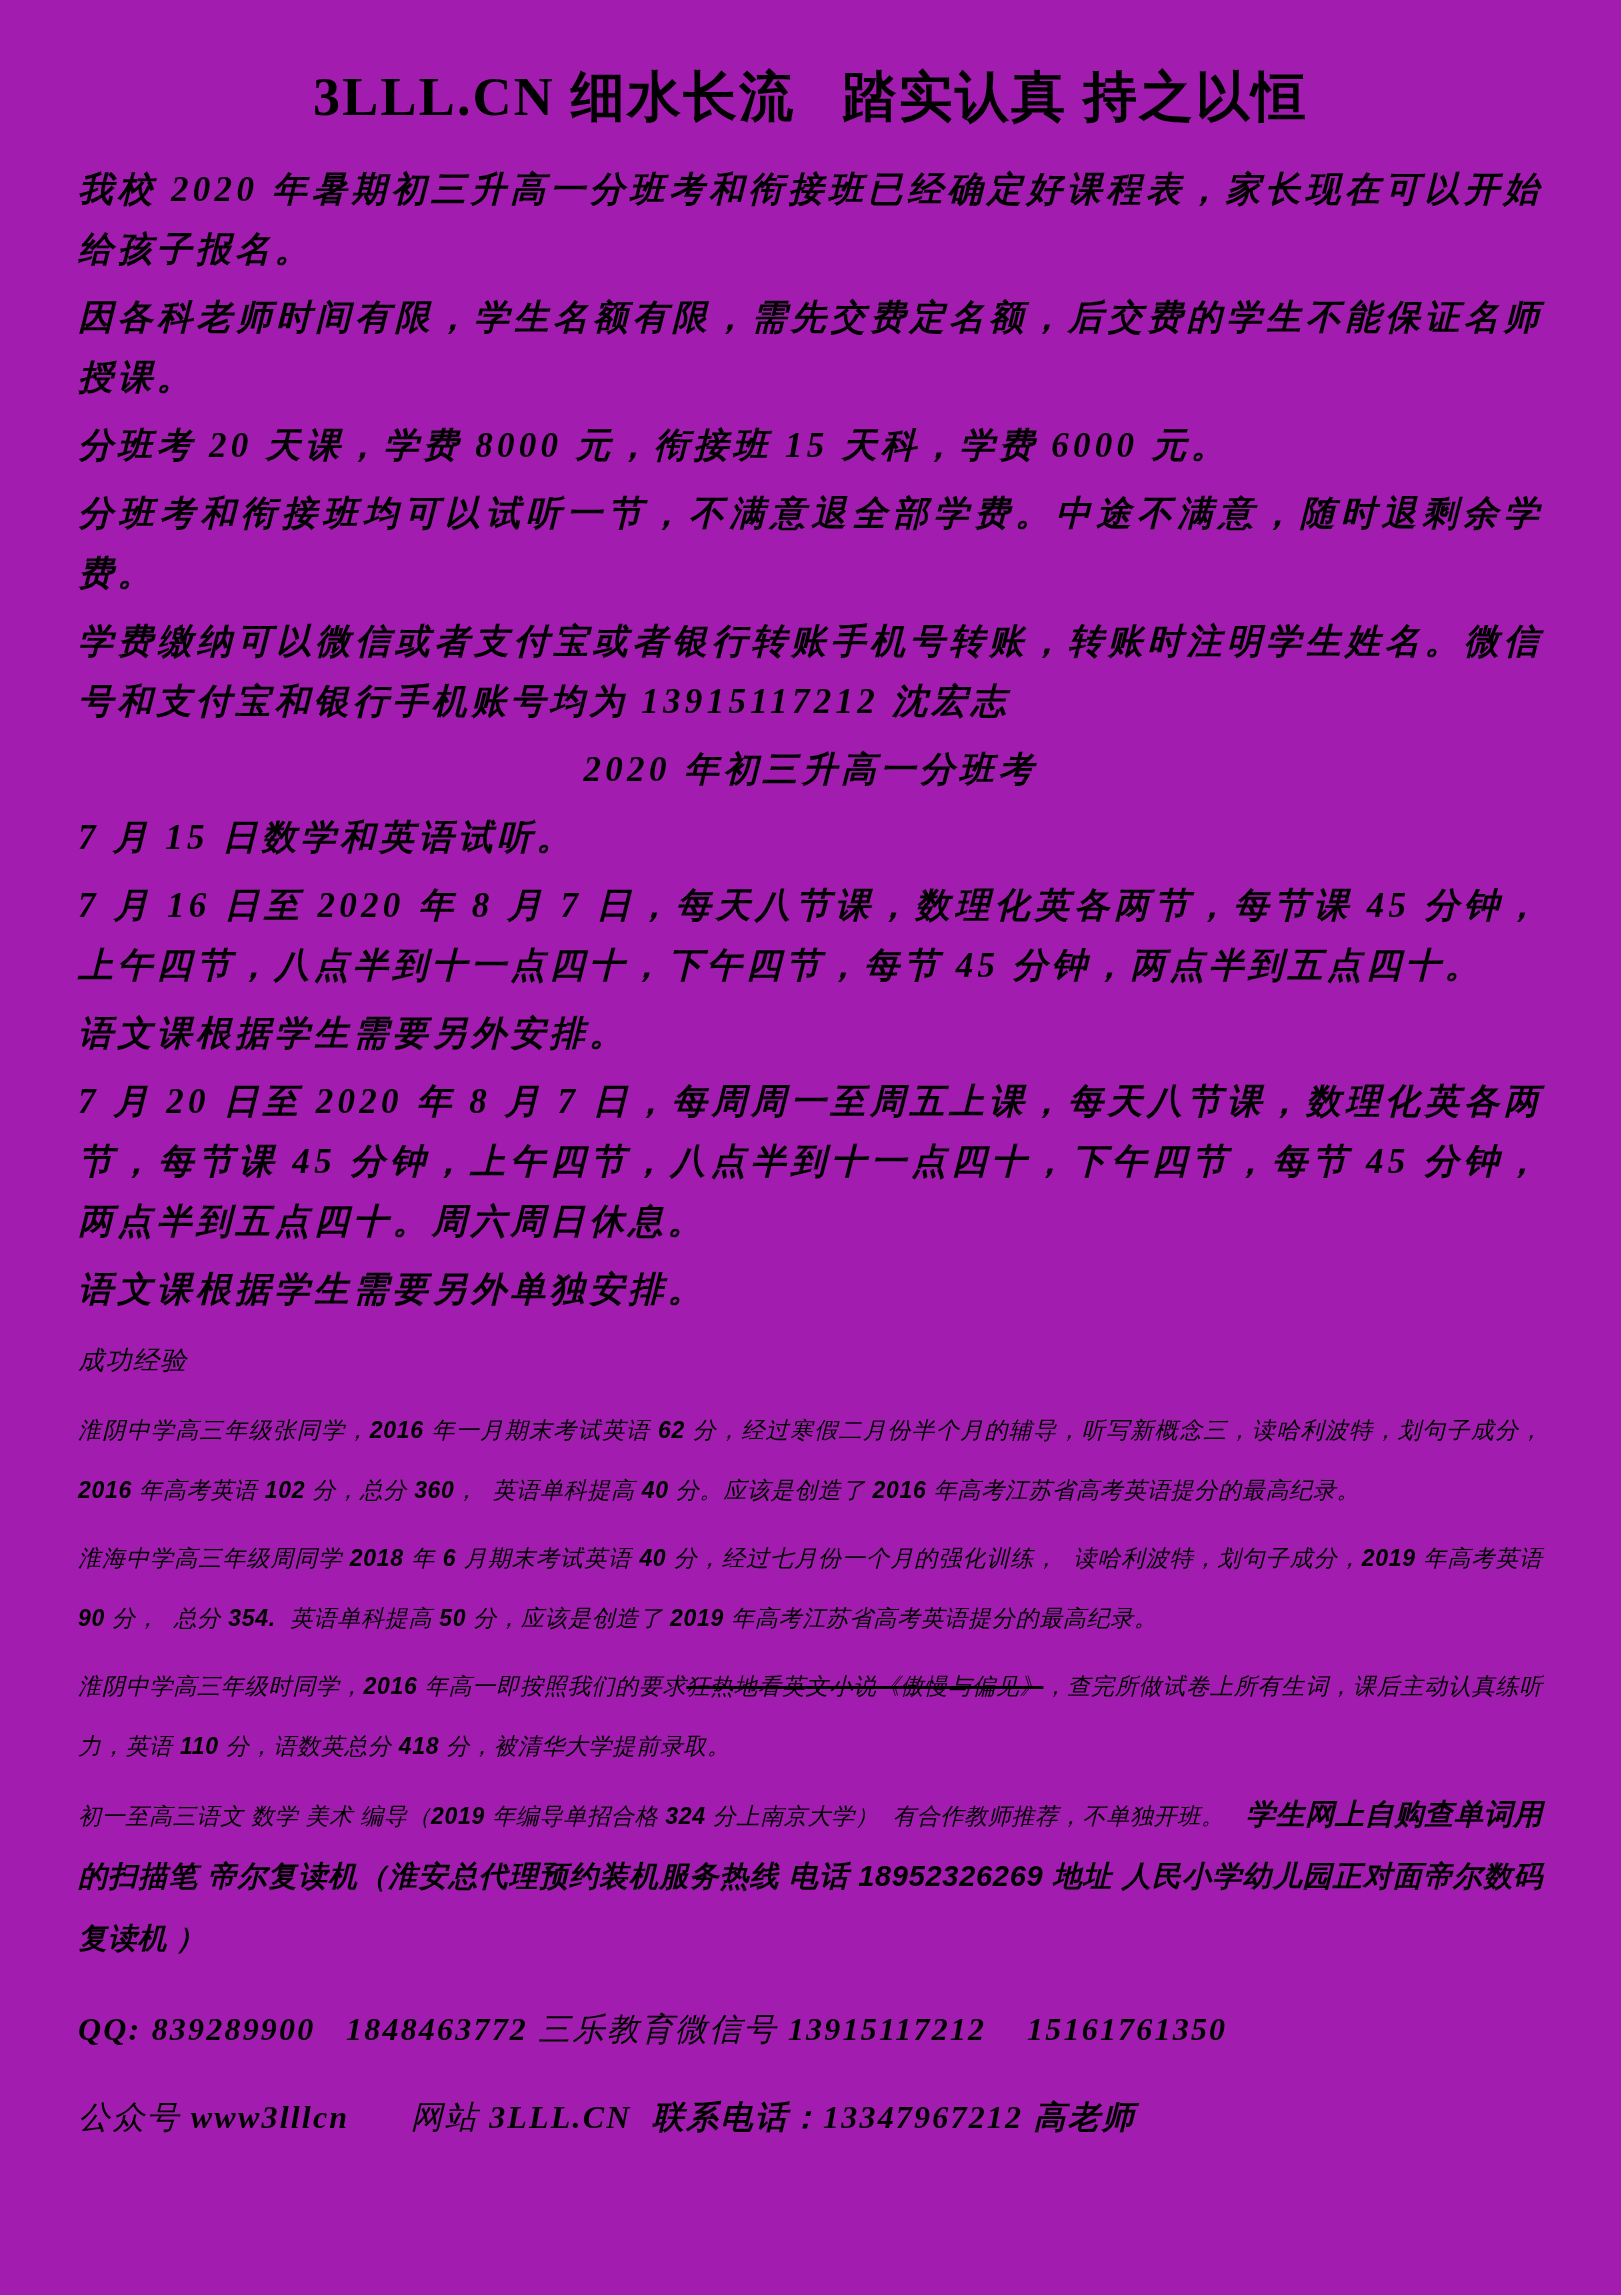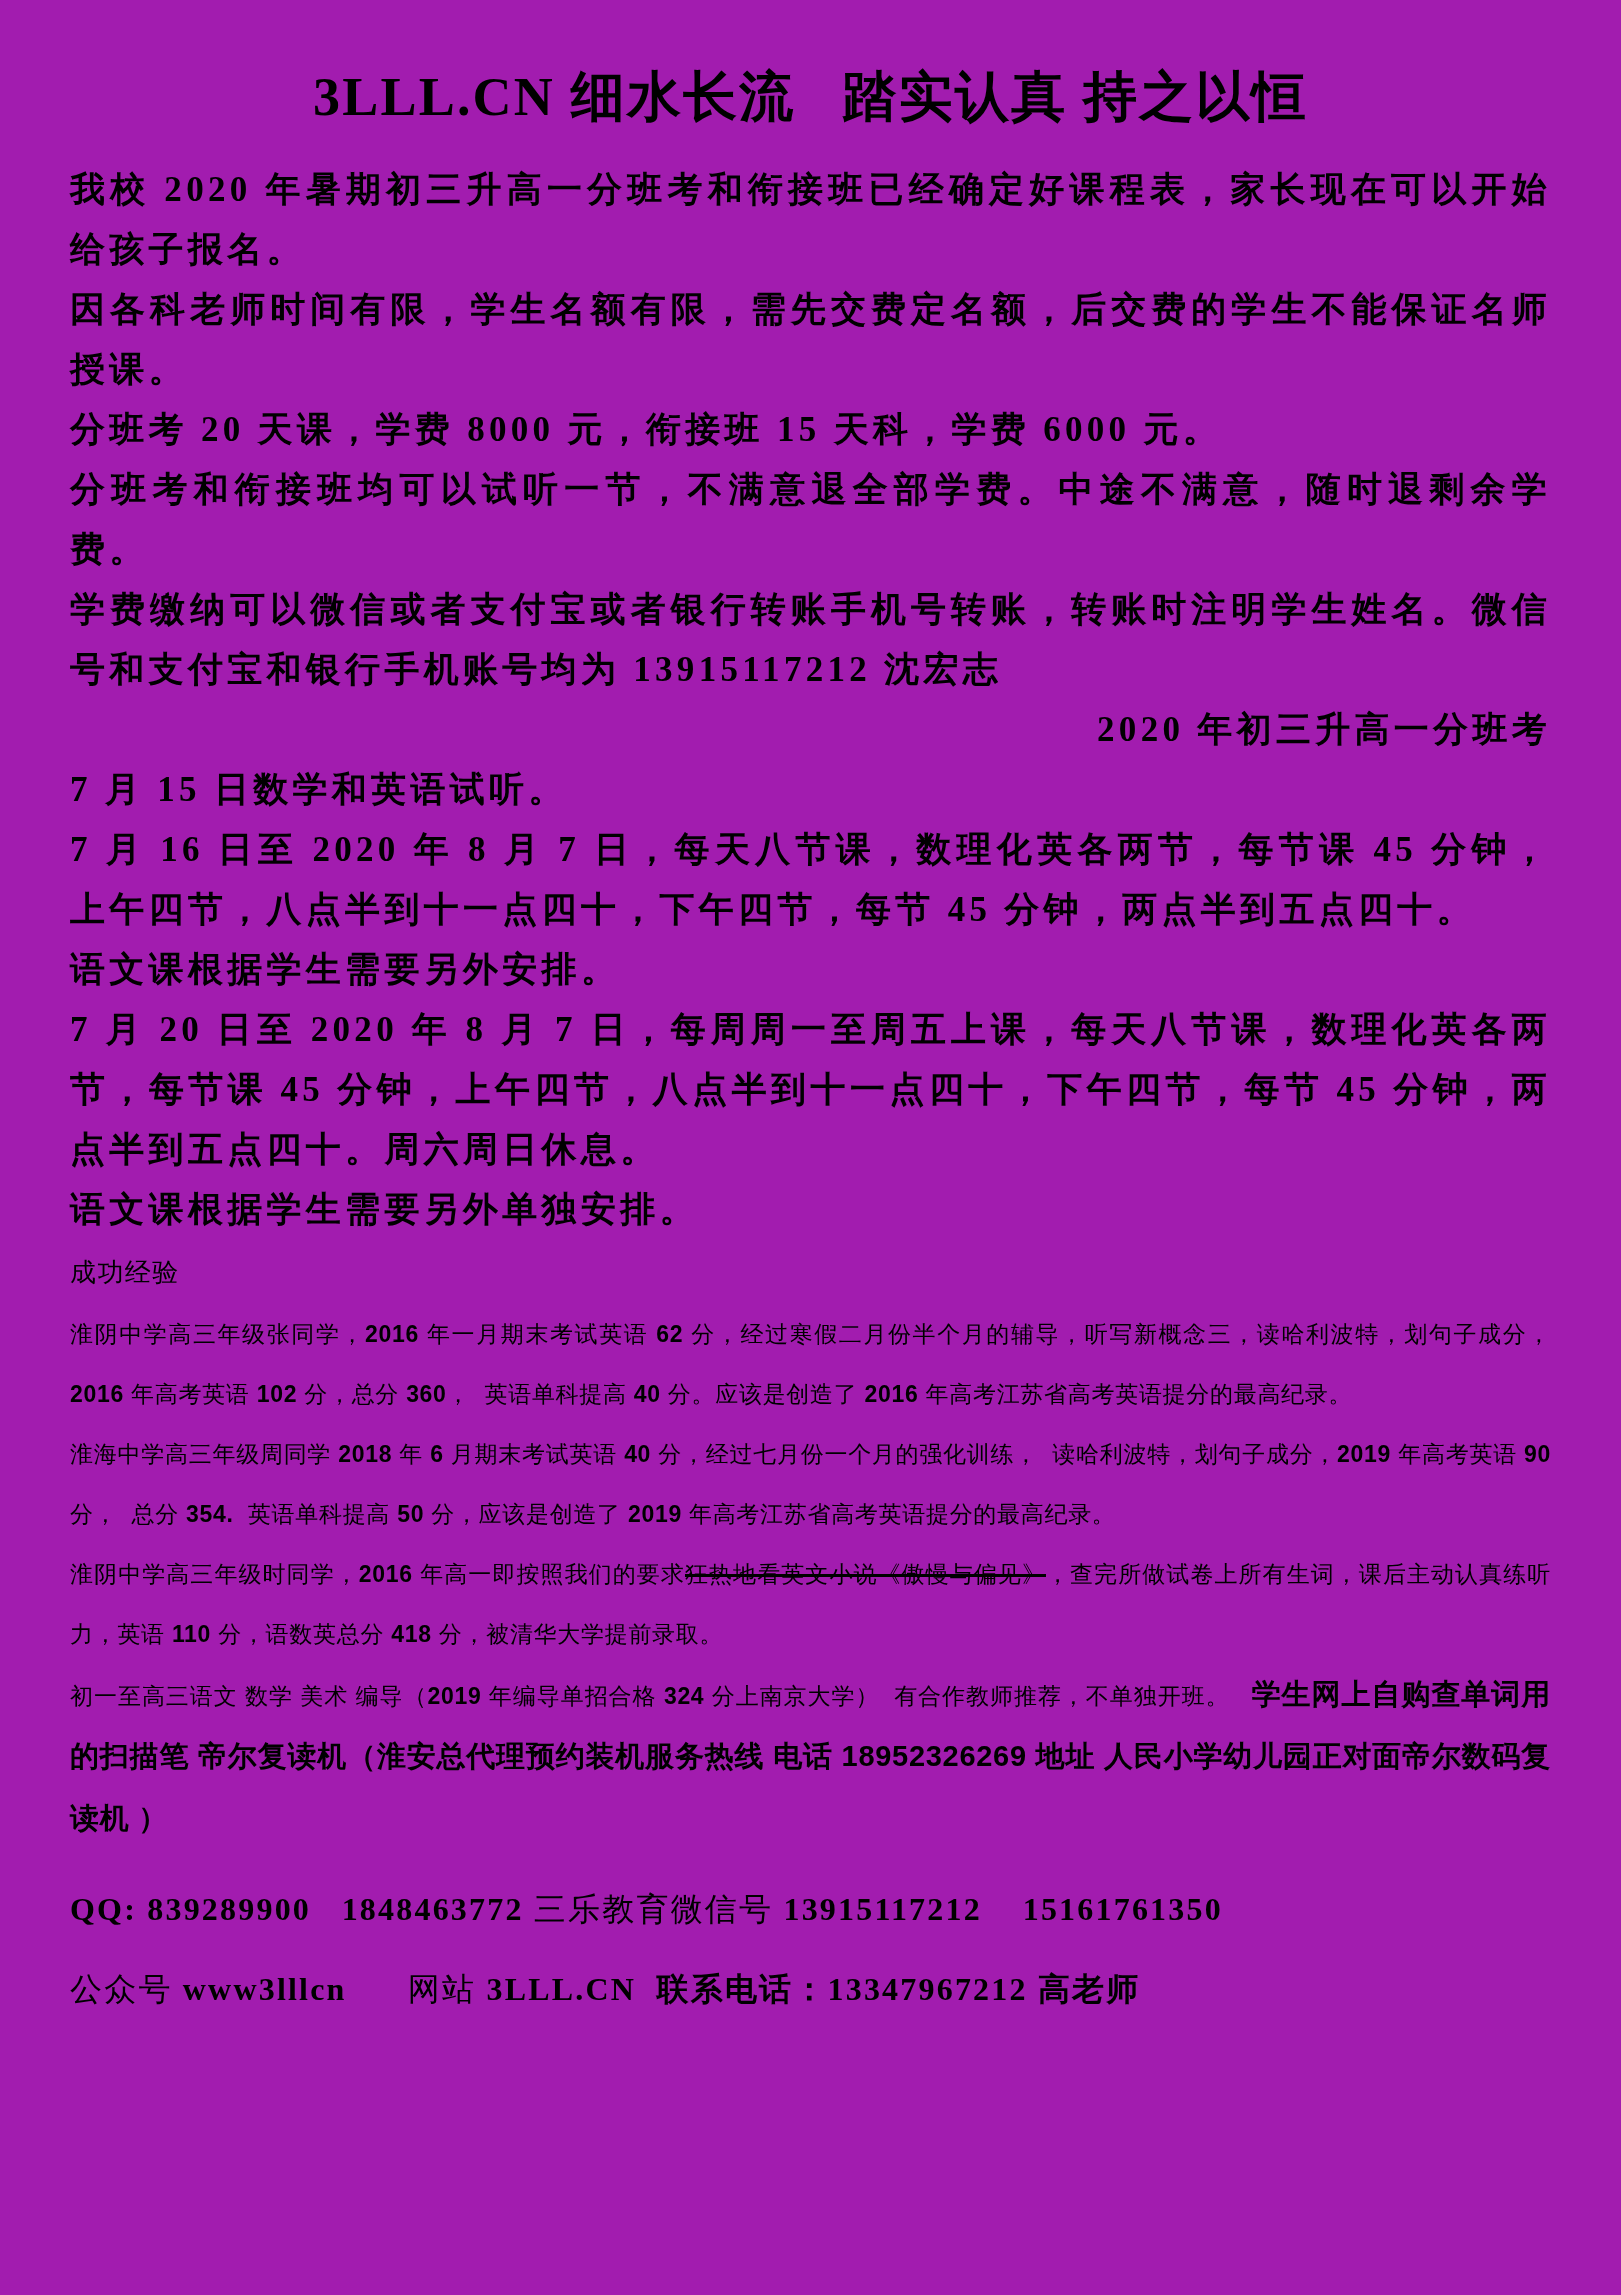--- a/index.html
+++ b/index.html
@@ -22,38 +22,39 @@
     margin: 0 0 22px 0;
     text-align: center;
     font-family: "Liberation Serif", "DejaVu Serif", serif;
     font-weight: bold;
     font-size: 54px;
     line-height: 81px;
     letter-spacing: 2.2px;
     white-space: pre-wrap;
   }
   #doc-body p {
-    margin: 0;
+    margin: 8px;
     white-space: pre-wrap;
+    font-style: italic;
   }
   .k-body {
     font-family: "Liberation Serif", "DejaVu Serif", serif;
     font-weight: bold;
     font-size: 35px;
     line-height: 60px;
     letter-spacing: 4.3px;
     text-align: justify;
   }
   .k-heading {
     font-family: "Liberation Serif", "DejaVu Serif", serif;
     font-weight: bold;
     font-size: 35px;
     line-height: 60px;
     letter-spacing: 4.3px;
-    text-align: right;
+    text-align: center;
   }
   .k-subheading {
     font-family: "Liberation Sans", "DejaVu Sans", sans-serif;
     font-weight: normal;
     font-size: 26px;
     line-height: 64px;
     letter-spacing: 1.4px;
     text-align: left;
   }
   .k-story {

